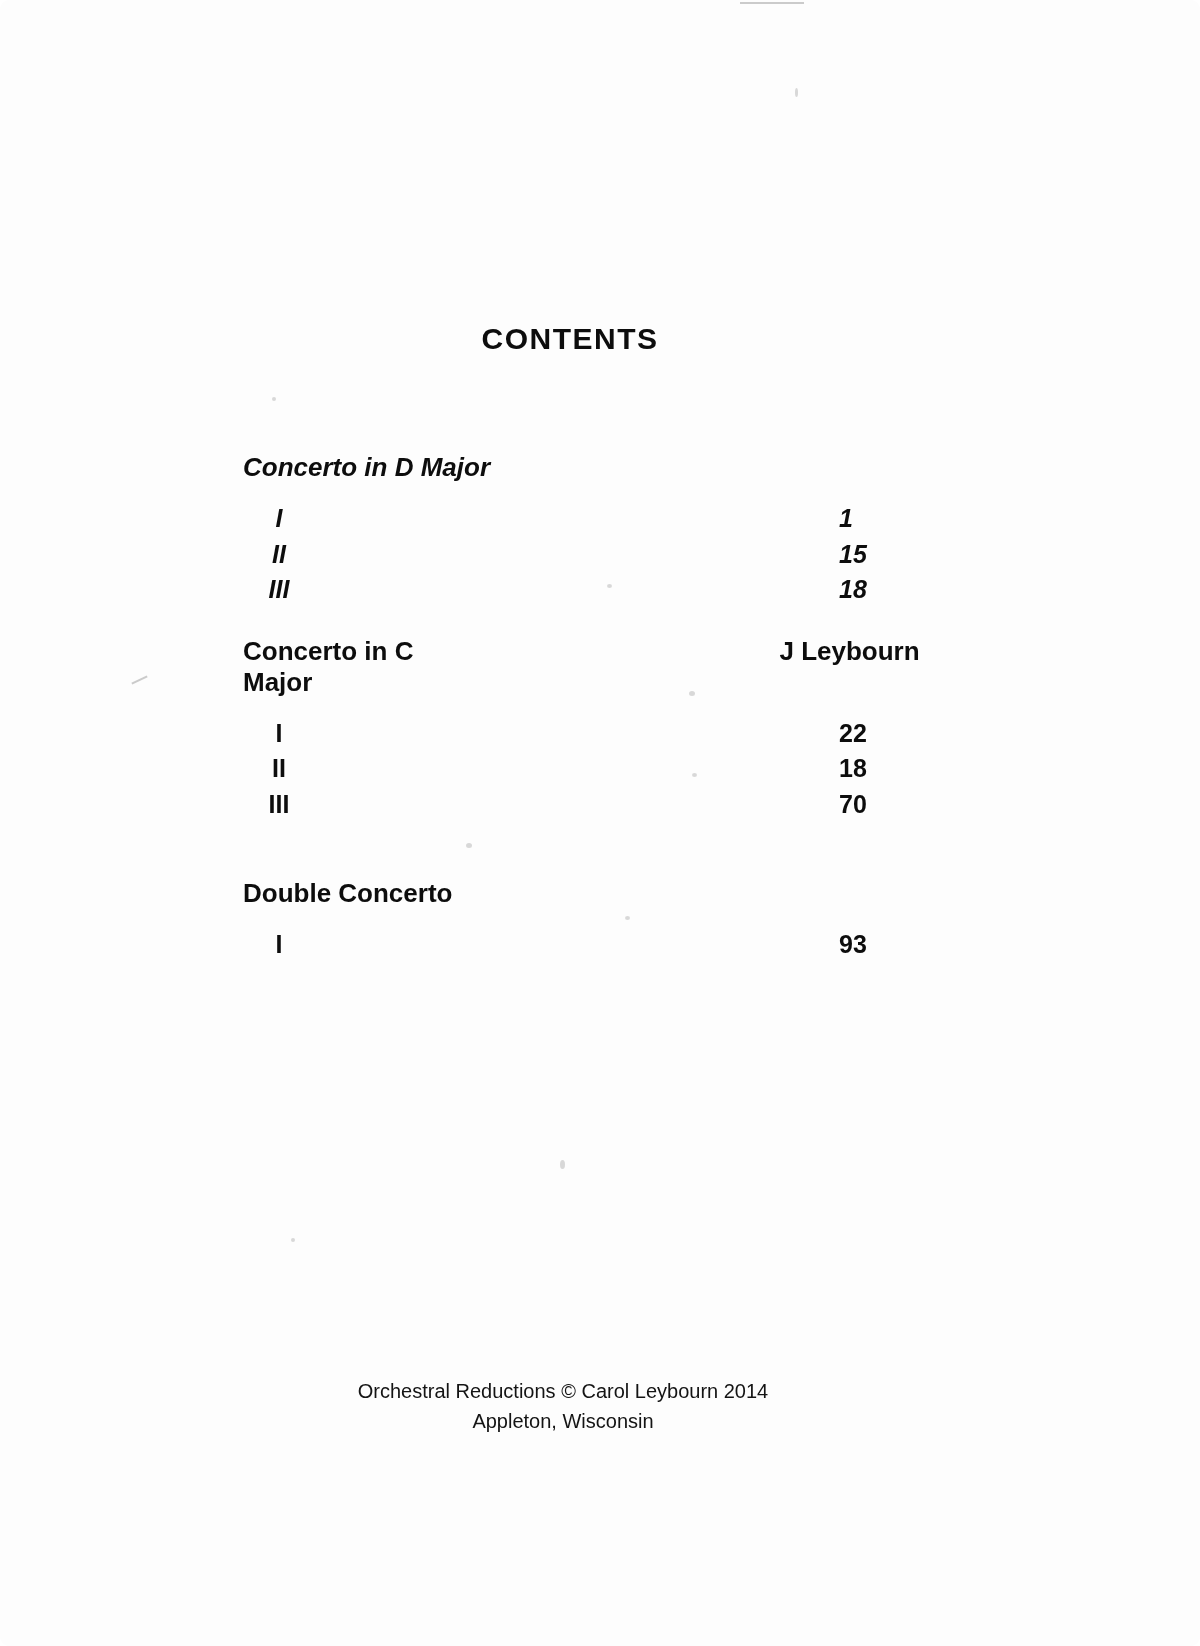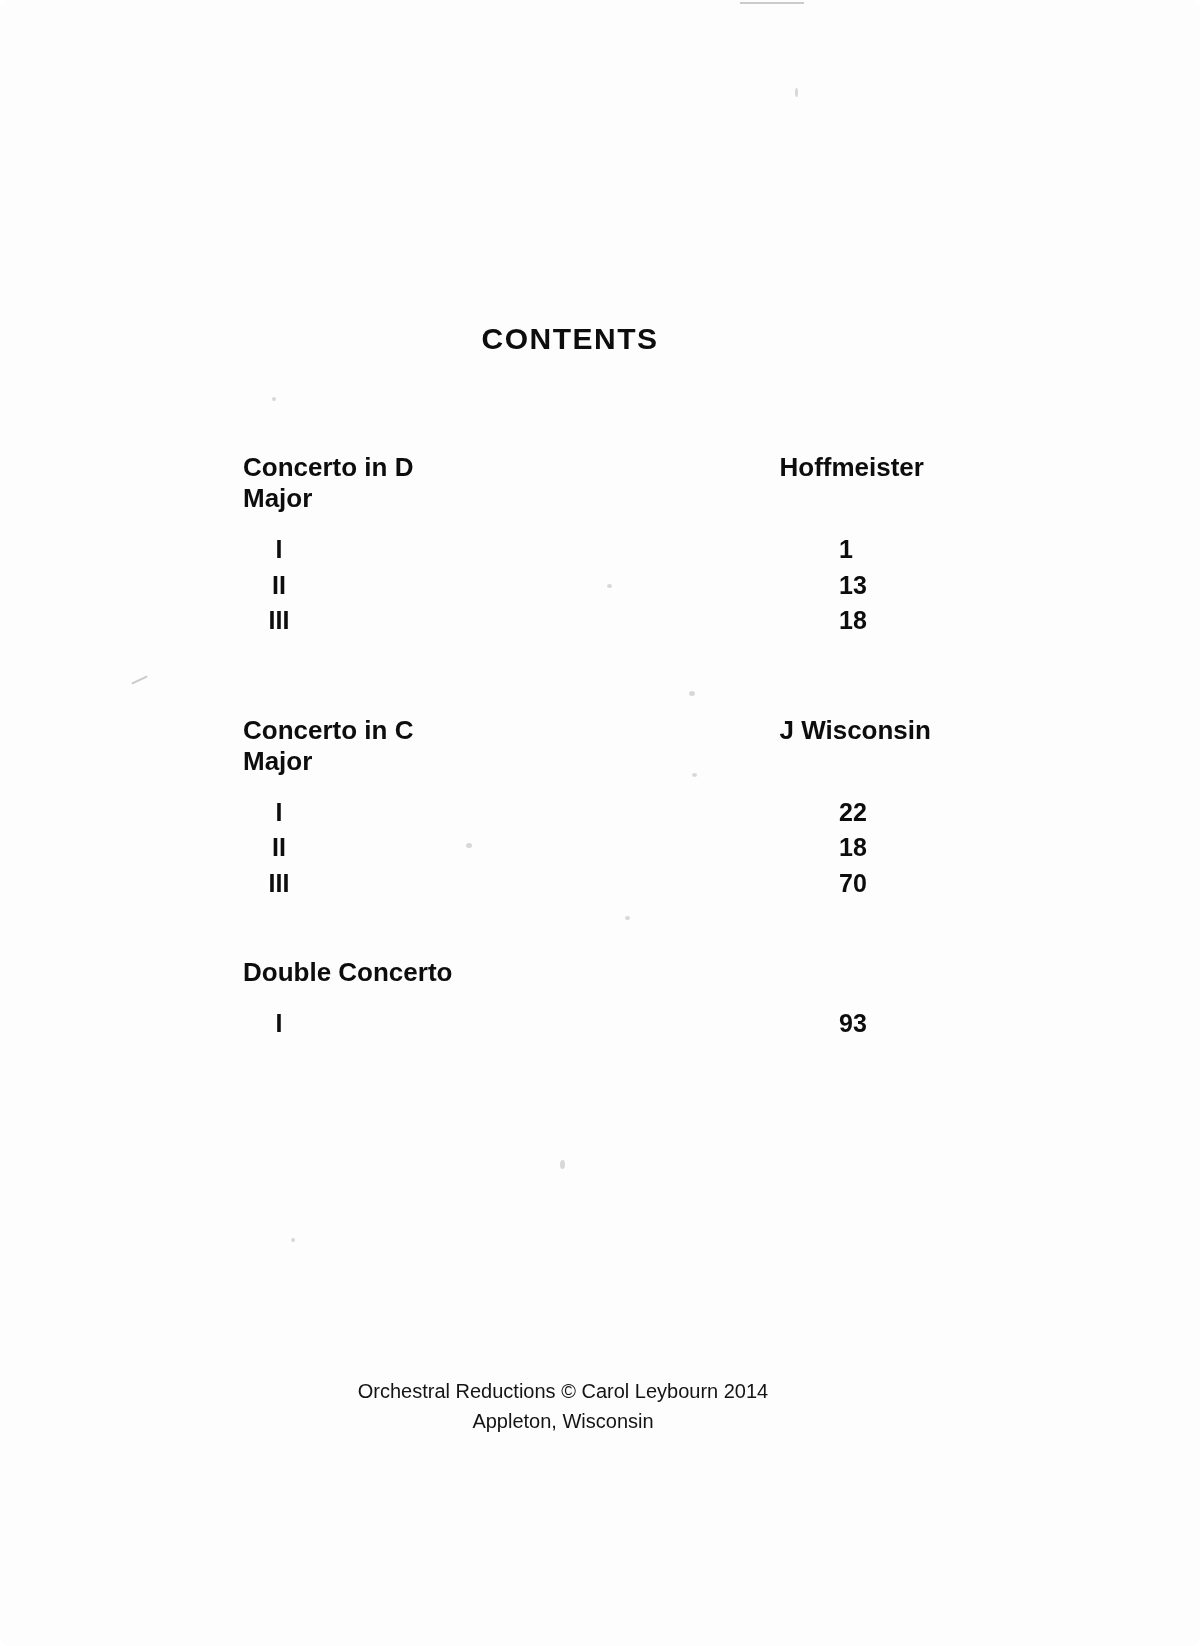--- a/index.html
+++ b/index.html
@@ -76,21 +76,21 @@
   .mvt-row .mvt-label {
     width: 120px;
     text-align: center;
   }
   .mvt-row .mvt-page {
     width: 240px;
     padding-left: 524px;
     text-align: left;
   }
 
-  .group-1 { margin-bottom: 76px; }
+  .group-1 { margin-bottom: 28px; font-style: italic; }
   .group-2 { margin-bottom: 56px; }
 
   .colophon {
     position: absolute;
     top: 1376px;
     left: 0;
     width: 1200px;
     text-align: center;
     transform: translateX(-37px);
     font-size: 20px;
@@ -128,40 +128,39 @@
   <div class="speck" style="top:1160px;left:560px;width:5px;height:9px;"></div>
   <div class="speck" style="top:1238px;left:291px;width:4px;height:4px;"></div>
 
   <div class="page-title">CONTENTS</div>
 
   <div class="toc">
 
     <div class="toc-group group-1">
       <div class="toc-heading">
         <span class="work-title">Concerto in D Major</span>
-        <span class="composer">Hoffmeister</span>
       </div>
       <div class="mvt-row">
         <span class="mvt-label">I</span>
         <span class="mvt-page">1</span>
       </div>
       <div class="mvt-row">
         <span class="mvt-label">II</span>
-        <span class="mvt-page">13</span>
+        <span class="mvt-page">15</span>
       </div>
       <div class="mvt-row">
         <span class="mvt-label">III</span>
         <span class="mvt-page">18</span>
       </div>
     </div>
 
     <div class="toc-group group-2">
       <div class="toc-heading">
         <span class="work-title">Concerto in C Major</span>
-        <span class="composer">J Wisconsin</span>
+        <span class="composer">J Leybourn</span>
       </div>
       <div class="mvt-row">
         <span class="mvt-label">I</span>
         <span class="mvt-page">22</span>
       </div>
       <div class="mvt-row">
         <span class="mvt-label">II</span>
         <span class="mvt-page">18</span>
       </div>
       <div class="mvt-row">

